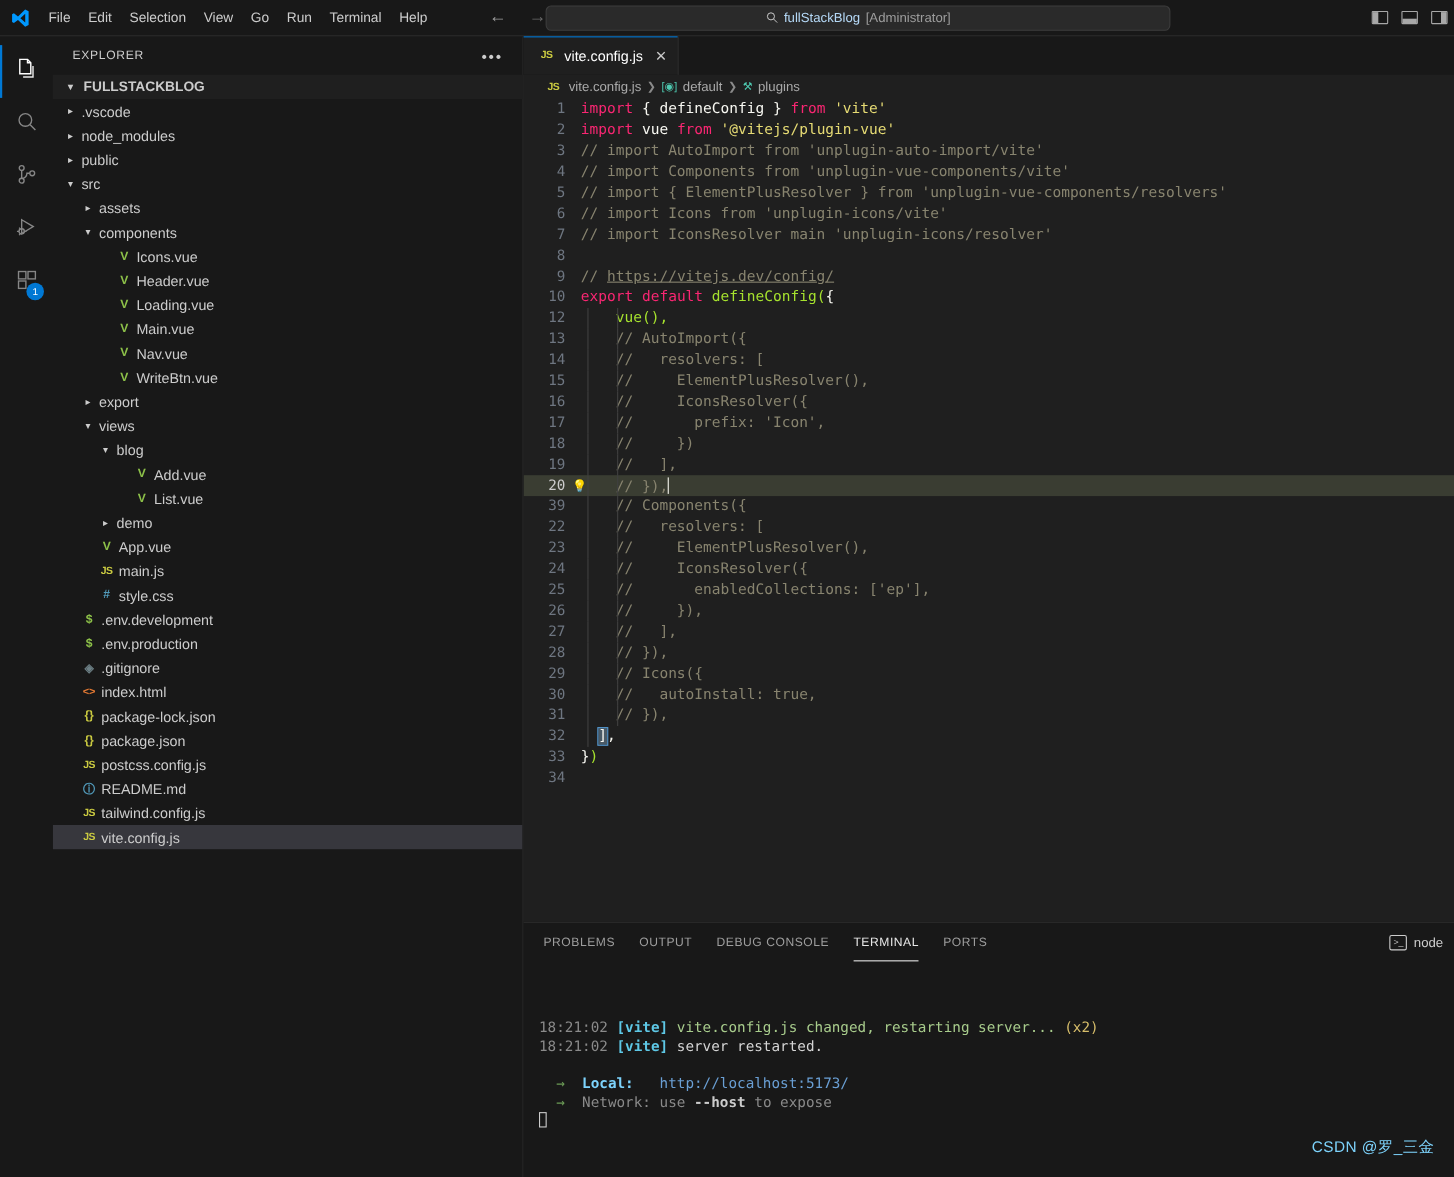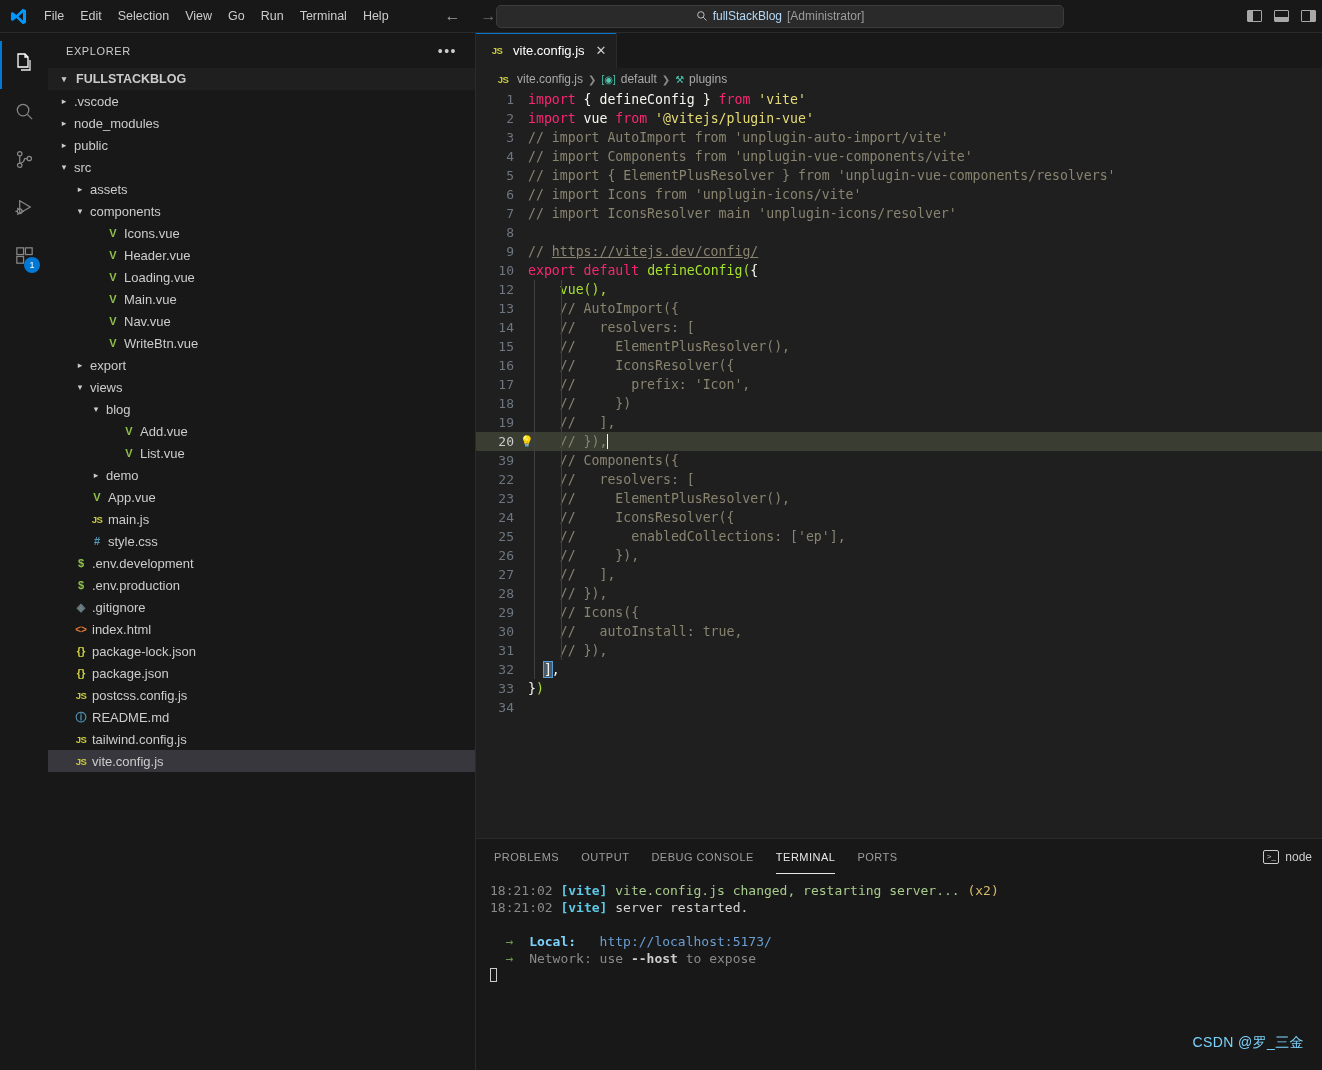--- a/index.html
+++ b/index.html
@@ -136,21 +136,21 @@
   .t-str { color: #e6db74; }
   .t-cm  { color: #88846f; }
   .t-cm-link { color: #88846f; text-decoration: underline; }
   .t-var { color: #f8f8f2; }
   .t-pn  { color: #f8f8f2; }
   .t-par { color: #a6e22e; }
   .t-brk-hl { background: #4a5a66; outline: 1px solid #569cd6; color: #f8f8f2; }
   .caret { display:inline-block; width:1px; height:15px; background:#f8f8f0; vertical-align:-3px; }
 
   
-  .panel { flex: 0 0 232px; background: #181818; display: flex; flex-direction: column; border-top: 1px solid #2b2b2b; }
+  .panel { flex: 0 0 232px; background: #181818; display: flex; flex-direction: column; border-top: 1px solid #2b2b2b; gap: 44px; }
   .panel-tabs {
     height: 35px; flex: 0 0 35px; display: flex; align-items: center;
     padding-left: 18px; gap: 22px; position: relative;
   }
   .ptab { font-size: 11px; letter-spacing: 0.5px; color: #9d9d9d; height: 35px; display: flex; align-items: center; position: relative; }
   .ptab.active { color: #e7e7e7; }
   .ptab.active::after { content:""; position:absolute; left:0; right:0; bottom:0; height:1px; background:#e7e7e7; }
   .panel-right { position: absolute; right: 10px; display: flex; align-items: center; gap: 6px; font-size: 12px; color: #cccccc; }
   .term-ic {
     width: 16px; height: 14px; border: 1.3px solid #cccccc; border-radius: 2px;

